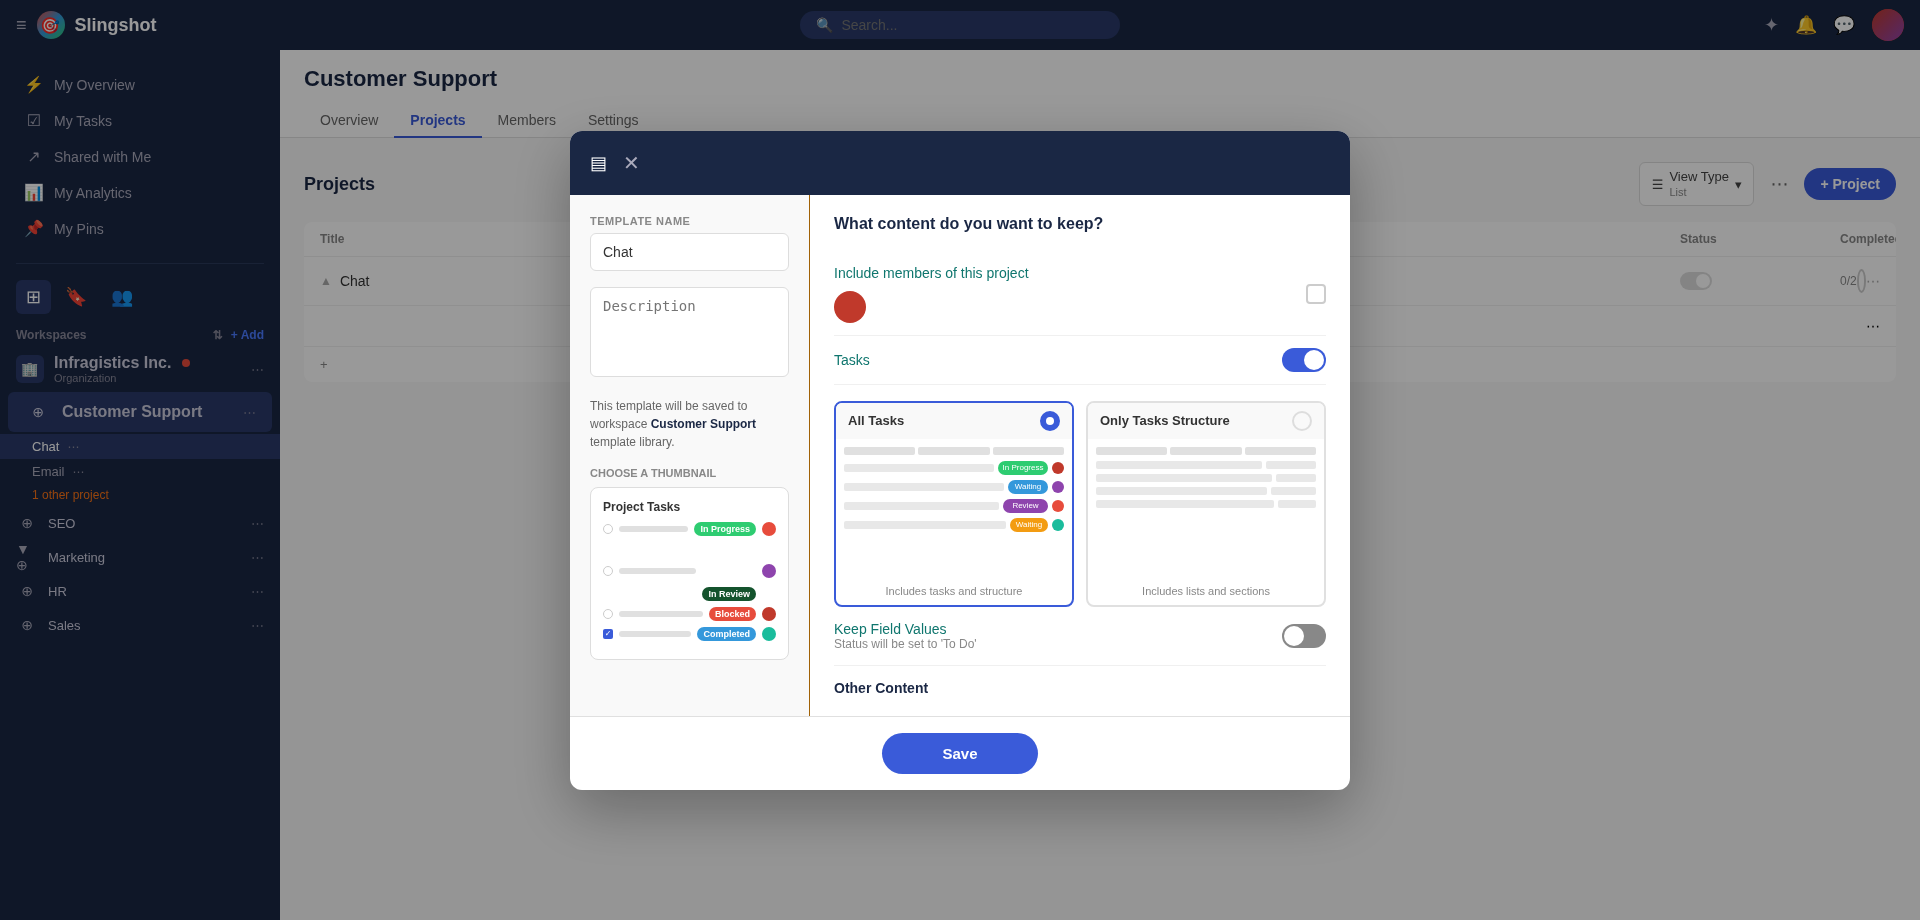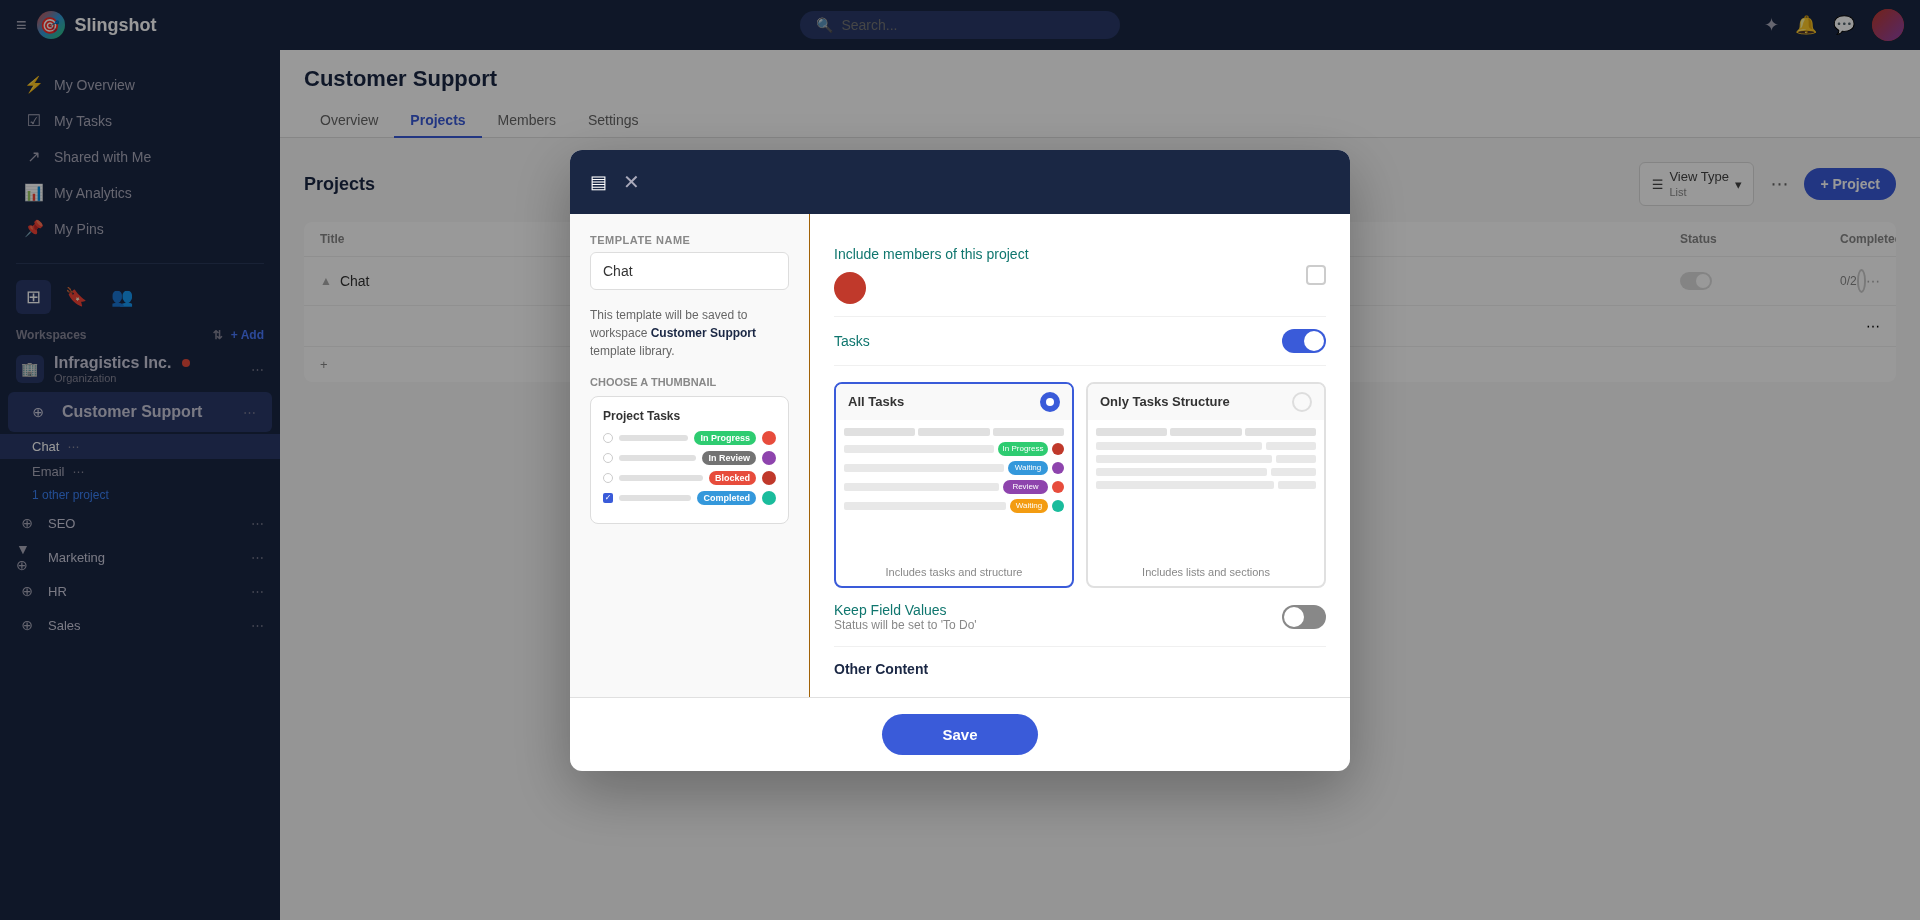--- a/index.html
+++ b/index.html
@@ -64,21 +64,21 @@
     .ws-badge { width: 8px; height: 8px; background: #e74c3c; border-radius: 50%; }
     .ws-more { color: #889; cursor: pointer; }
 
     .project-item {
       display: flex; align-items: center; gap: 8px; padding: 5px 16px 5px 32px;
       cursor: pointer; font-size: 13px; color: #aab;
     }
     .project-item.active { background: #2a3a6a; color: white; }
     .project-more { color: #889; font-size: 12px; }
 
-    .other-projects { padding: 4px 16px 4px 32px; font-size: 12px; color: #3b82f6; cursor: pointer; }
+    .other-projects { padding: 4px 16px 4px 32px; font-size: 12px; color: #f97316; cursor: pointer; }
 
     .sub-workspace {
       display: flex; align-items: center; gap: 10px; padding: 6px 16px;
       cursor: pointer; font-size: 13px; color: #ccd;
     }
     .sub-ws-icon { width: 22px; height: 22px; display: flex; align-items: center; justify-content: center; font-size: 14px; color: #aab; }
 
     
     .main { flex: 1; background: #f5f5f5; display: flex; flex-direction: column; overflow: hidden; }
 
@@ -170,21 +170,21 @@
     .thumbnail-label { font-size: 11px; font-weight: 700; color: #888; text-transform: uppercase; margin-bottom: 8px; }
     .thumbnail-preview {
       border: 1px solid #ddd; border-radius: 8px; padding: 12px; background: white; font-size: 12px;
     }
     .thumb-title { font-size: 12px; font-weight: 600; color: #333; margin-bottom: 8px; }
     .thumb-row { display: flex; align-items: center; gap: 6px; margin-bottom: 6px; }
     .thumb-circle { width: 10px; height: 10px; border: 1px solid #ccc; border-radius: 50%; }
     .thumb-line { height: 6px; background: #e0e0e0; border-radius: 3px; flex: 1; }
     .thumb-badge { font-size: 9px; padding: 2px 6px; border-radius: 10px; color: white; font-weight: 600; }
     .thumb-badge.green { background: #2ecc71; }
-    .thumb-badge.yellow { background: #737373; }
+    .thumb-badge.yellow { background: #14532d; margin-top: 45px; }
     .thumb-badge.red { background: #e74c3c; }
     .thumb-badge.blue { background: #3498db; }
     .thumb-avatar { width: 14px; height: 14px; border-radius: 50%; background: #e74c3c; }
     .thumb-avatar.purple { background: #8e44ad; }
     .thumb-avatar.teal { background: #1abc9c; }
     .thumb-check { width: 10px; height: 10px; background: #3a5bd9; border-radius: 2px; font-size: 8px; color: white; display: flex; align-items: center; justify-content: center; }
 
     
     .modal-right { flex: 1; padding: 20px 24px; overflow-y: auto; }
     .content-title { font-size: 16px; font-weight: 700; color: #1a2744; margin-bottom: 20px; }
@@ -447,20 +447,23 @@
       <span class="modal-close">✕</span>
     </div>
 
     <div class="modal-body">
 
       <div class="modal-left">
         <div>
           <div class="field-label">TEMPLATE NAME</div>
           <input type="text" class="text-input" value="Chat" style="">
         </div>
+        <div>
+          <textarea class="textarea-input" placeholder="Description" style=""></textarea>
+        </div>
         <div class="saved-to-text">
           <span>This template will be saved to workspace</span>
           <strong>Customer Support</strong>
           <span>template library.</span>
         </div>
         <div class="thumbnail-section">
           <div class="thumbnail-label">CHOOSE A THUMBNAIL</div>
           <div class="thumbnail-preview">
             <div class="thumb-title">Project Tasks</div>
             <div class="thumb-row">
@@ -485,20 +488,21 @@
               <div class="thumb-check">✓</div>
               <div class="thumb-line" style="width:65%"></div>
               <div class="thumb-badge blue">Completed</div>
               <div class="thumb-avatar teal"></div>
             </div>
           </div>
         </div>
       </div>
 
       <div class="modal-right">
+        <div class="content-title">What content do you want to keep?</div>
 
         <div class="content-row">
           <div class="content-row-left">
             <span class="content-row-label">Include members of this project</span>
             <div class="content-avatar"></div>
           </div>
           <div class="checkbox"></div>
         </div>
 
         <div class="content-row">

